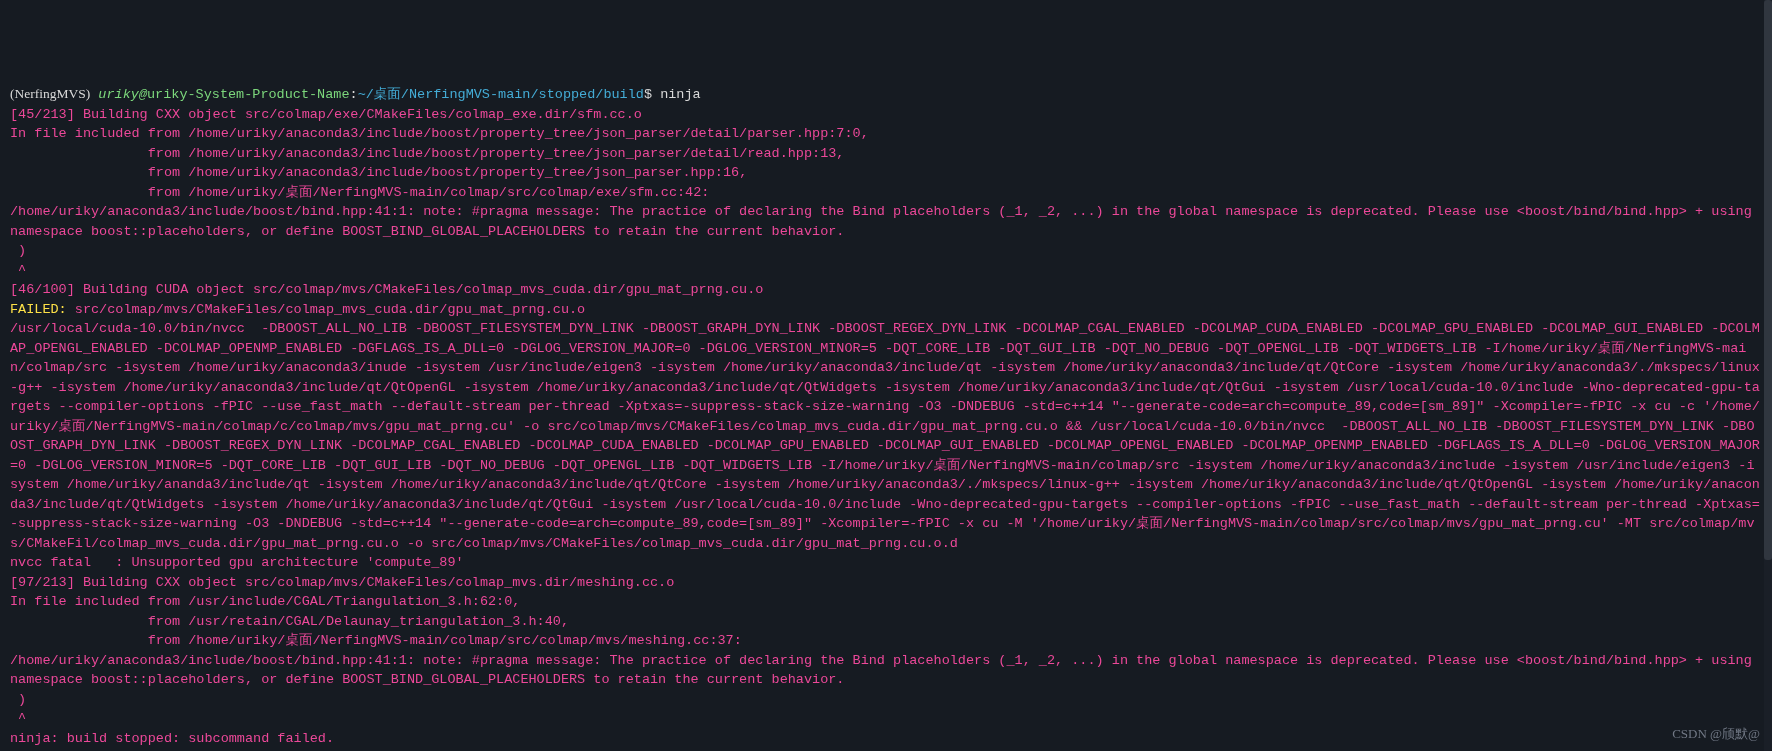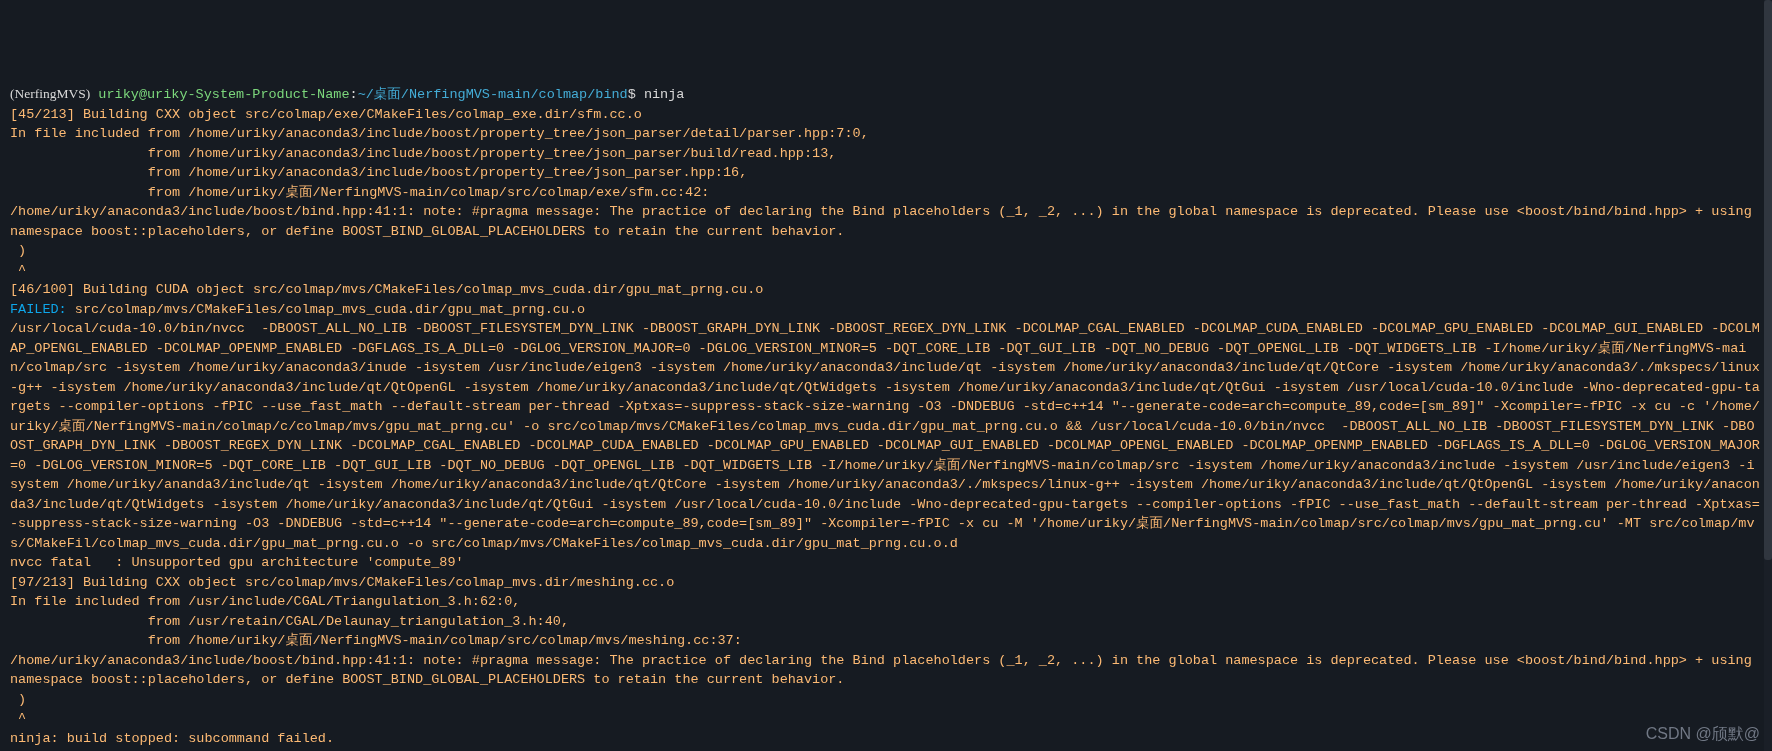--- a/index.html
+++ b/index.html
@@ -11,36 +11,36 @@
     line-height: 19.5px;
     padding: 6px 10px;
     width: 1772px;
     height: 751px;
     overflow: hidden;
     position: relative;
     white-space: pre-wrap;
     word-break: break-all;
   }
   .env   { color: #d9d9d9; font-family: Liberation Serif, serif; }
-  .user  { color: #7cd77c; }
+  .user  { color: #7cd77c; font-style: italic; }
   .host  { color: #7cd77c; }
   .colon { color: #d9d9d9; }
   .tilde { color: #44acd6; }
   .path  { color: #44acd6; }
   .dollar{ color: #d9d9d9; }
   .cmd   { color: #d9d9d9; }
-  .out   { color: #fdba74; }
-  .fail  { color: #0ea5e9; }
+  .out   { color: #ec4899; }
+  .fail  { color: #fde047; }
   .watermark {
     position: absolute;
     right: 12px;
     bottom: 8px;
-    font-size: 16px;
+    font-size: 13px;
     color: #717885;
-    font-family: Liberation Sans, sans-serif;
+    font-family: Liberation Serif, serif;
     white-space: nowrap;
   }
   .scrollbar {
     position: absolute;
     right: 0; top: 0;
     width: 8px; height: 100%;
     background: #1a1f27;
   }
   .scroll-thumb {
     position: absolute;
@@ -49,24 +49,24 @@
     height: 560px;
     background: #30363f;
     border-radius: 3px;
   }
 </style>
 </head>
 <body>
 
 
 
-<div><span><span class="env">(NerfingMVS)</span> <span class="user">uriky</span><span class="user">@</span><span class="host">uriky-System-Product-Name</span><span class="colon">:</span><span class="tilde">~</span><span class="path">/桌面/NerfingMVS-main/colmap/bind</span><span class="dollar">$</span> <span class="cmd">ninja</span></span>
+<div><span><span class="env">(NerfingMVS)</span> <span class="user">uriky</span><span class="user">@</span><span class="host">uriky-System-Product-Name</span><span class="colon">:</span><span class="tilde">~</span><span class="path">/桌面/NerfingMVS-main/stopped/build</span><span class="dollar">$</span> <span class="cmd">ninja</span></span>
 <span class="out">[45/213] Building CXX object src/colmap/exe/CMakeFiles/colmap_exe.dir/sfm.cc.o</span>
 <span class="out">In file included from /home/uriky/anaconda3/include/boost/property_tree/json_parser/detail/parser.hpp:7:0,</span>
-<span class="out">                 from /home/uriky/anaconda3/include/boost/property_tree/json_parser/build/read.hpp:13,</span>
+<span class="out">                 from /home/uriky/anaconda3/include/boost/property_tree/json_parser/detail/read.hpp:13,</span>
 <span class="out">                 from /home/uriky/anaconda3/include/boost/property_tree/json_parser.hpp:16,</span>
 <span class="out">                 from /home/uriky/桌面/NerfingMVS-main/colmap/src/colmap/exe/sfm.cc:42:</span>
 <span class="out">/home/uriky/anaconda3/include/boost/bind.hpp:41:1: note: #pragma message: The practice of declaring the Bind placeholders (_1, _2, ...) in the global namespace is deprecated. Please use &lt;boost/bind/bind.hpp&gt; + using namespace boost::placeholders, or define BOOST_BIND_GLOBAL_PLACEHOLDERS to retain the current behavior.</span>
 <span class="out"> )</span>
 <span class="out"> ^</span>
 <span class="out">[46/100] Building CUDA object src/colmap/mvs/CMakeFiles/colmap_mvs_cuda.dir/gpu_mat_prng.cu.o</span>
 <span><span class="fail">FAILED: </span><span class="out">src/colmap/mvs/CMakeFiles/colmap_mvs_cuda.dir/gpu_mat_prng.cu.o</span></span>
 <span class="out">/usr/local/cuda-10.0/bin/nvcc  -DBOOST_ALL_NO_LIB -DBOOST_FILESYSTEM_DYN_LINK -DBOOST_GRAPH_DYN_LINK -DBOOST_REGEX_DYN_LINK -DCOLMAP_CGAL_ENABLED -DCOLMAP_CUDA_ENABLED -DCOLMAP_GPU_ENABLED -DCOLMAP_GUI_ENABLED -DCOLMAP_OPENGL_ENABLED -DCOLMAP_OPENMP_ENABLED -DGFLAGS_IS_A_DLL=0 -DGLOG_VERSION_MAJOR=0 -DGLOG_VERSION_MINOR=5 -DQT_CORE_LIB -DQT_GUI_LIB -DQT_NO_DEBUG -DQT_OPENGL_LIB -DQT_WIDGETS_LIB -I/home/uriky/桌面/NerfingMVS-main/colmap/src -isystem /home/uriky/anaconda3/inude -isystem /usr/include/eigen3 -isystem /home/uriky/anaconda3/include/qt -isystem /home/uriky/anaconda3/include/qt/QtCore -isystem /home/uriky/anaconda3/./mkspecs/linux-g++ -isystem /home/uriky/anaconda3/include/qt/QtOpenGL -isystem /home/uriky/anaconda3/include/qt/QtWidgets -isystem /home/uriky/anaconda3/include/qt/QtGui -isystem /usr/local/cuda-10.0/include -Wno-deprecated-gpu-targets --compiler-options -fPIC --use_fast_math --default-stream per-thread -Xptxas=-suppress-stack-size-warning -O3 -DNDEBUG -std=c++14 "--generate-code=arch=compute_89,code=[sm_89]" -Xcompiler=-fPIC -x cu -c '/home/uriky/桌面/NerfingMVS-main/colmap/c/colmap/mvs/gpu_mat_prng.cu' -o src/colmap/mvs/CMakeFiles/colmap_mvs_cuda.dir/gpu_mat_prng.cu.o &amp;&amp; /usr/local/cuda-10.0/bin/nvcc  -DBOOST_ALL_NO_LIB -DBOOST_FILESYSTEM_DYN_LINK -DBOOST_GRAPH_DYN_LINK -DBOOST_REGEX_DYN_LINK -DCOLMAP_CGAL_ENABLED -DCOLMAP_CUDA_ENABLED -DCOLMAP_GPU_ENABLED -DCOLMAP_GUI_ENABLED -DCOLMAP_OPENGL_ENABLED -DCOLMAP_OPENMP_ENABLED -DGFLAGS_IS_A_DLL=0 -DGLOG_VERSION_MAJOR=0 -DGLOG_VERSION_MINOR=5 -DQT_CORE_LIB -DQT_GUI_LIB -DQT_NO_DEBUG -DQT_OPENGL_LIB -DQT_WIDGETS_LIB -I/home/uriky/桌面/NerfingMVS-main/colmap/src -isystem /home/uriky/anaconda3/include -isystem /usr/include/eigen3 -isystem /home/uriky/ananda3/include/qt -isystem /home/uriky/anaconda3/include/qt/QtCore -isystem /home/uriky/anaconda3/./mkspecs/linux-g++ -isystem /home/uriky/anaconda3/include/qt/QtOpenGL -isystem /home/uriky/anaconda3/include/qt/QtWidgets -isystem /home/uriky/anaconda3/include/qt/QtGui -isystem /usr/local/cuda-10.0/include -Wno-deprecated-gpu-targets --compiler-options -fPIC --use_fast_math --default-stream per-thread -Xptxas=-suppress-stack-size-warning -O3 -DNDEBUG -std=c++14 "--generate-code=arch=compute_89,code=[sm_89]" -Xcompiler=-fPIC -x cu -M '/home/uriky/桌面/NerfingMVS-main/colmap/src/colmap/mvs/gpu_mat_prng.cu' -MT src/colmap/mvs/CMakeFil/colmap_mvs_cuda.dir/gpu_mat_prng.cu.o -o src/colmap/mvs/CMakeFiles/colmap_mvs_cuda.dir/gpu_mat_prng.cu.o.d</span>
 <span class="out">nvcc fatal   : Unsupported gpu architecture 'compute_89'</span>
 <span class="out">[97/213] Building CXX object src/colmap/mvs/CMakeFiles/colmap_mvs.dir/meshing.cc.o</span>

